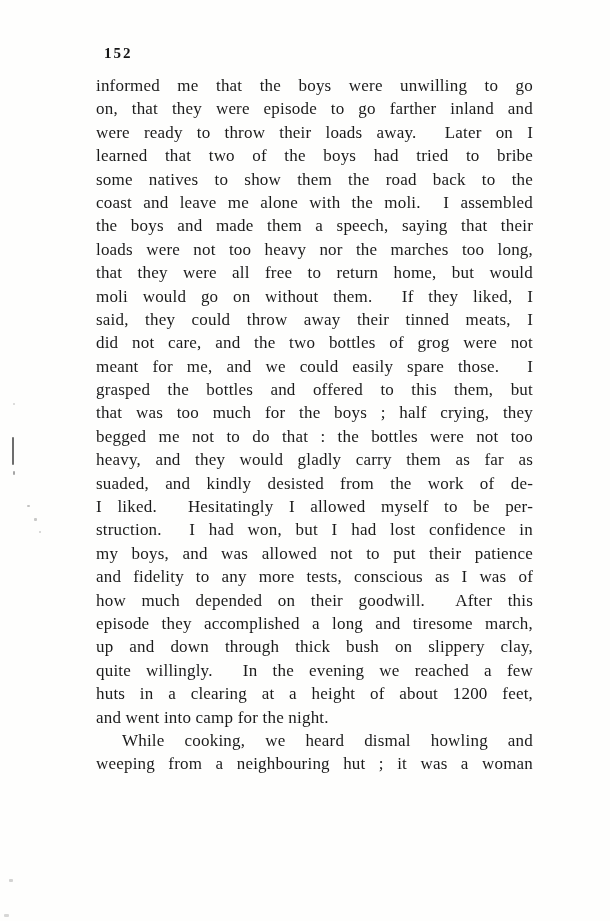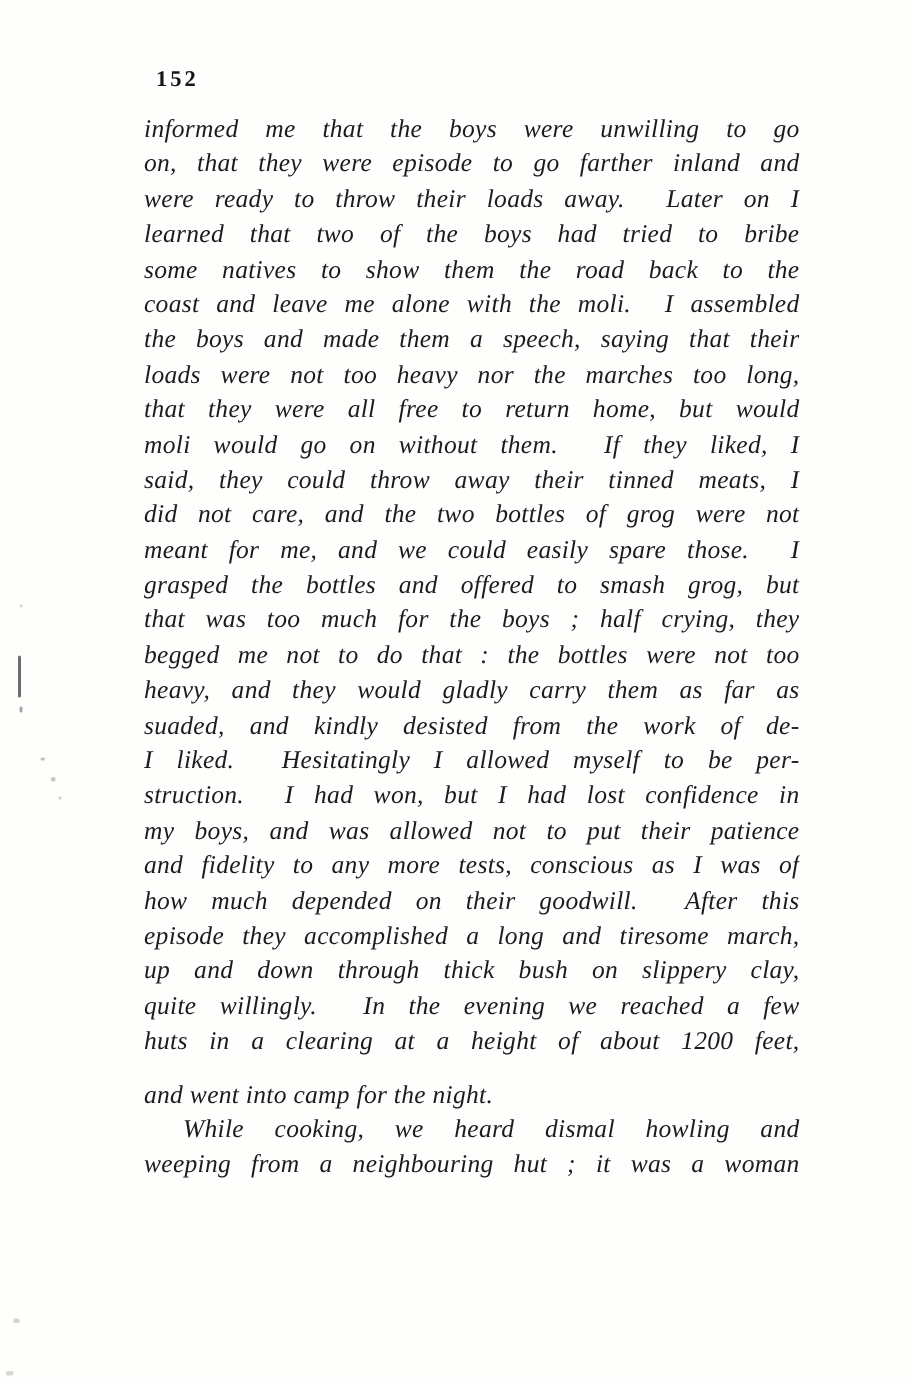--- a/index.html
+++ b/index.html
@@ -40,23 +40,22 @@
     font-size: 17px;
     line-height: 23.4px;
     letter-spacing: 0.2px;
     color: #1b1b1b;
   }
   .line {
     height: 23.4px;
     overflow: hidden;
     text-align: justify;
     text-align-last: justify;
-    font-style: italic;
   }
-  .line.no-just { text-align-last: left; margin-top: 12px; }
+  .line.no-just { text-align-last: left; }
   .line.indent { text-indent: 26px; }
   
   .mark {
     position: absolute;
     background: #3c3c3c;
     border-radius: 1px;
   }
   .m-line  { left: 12px;  top: 437px; width: 2px; height: 28px; opacity: .75; }
   .m-dot1  { left: 13px;  top: 471px; width: 2px; height: 4px;  opacity: .45; }
   .m-dot2  { left: 27px;  top: 505px; width: 3px; height: 2px;  opacity: .30; }
@@ -82,21 +81,21 @@
       <div class="line">learned that two of the boys had tried to bribe</div>
       <div class="line">some natives to show them the road back to the</div>
       <div class="line">coast and leave me alone with the moli.&nbsp; I assembled</div>
       <div class="line">the boys and made them a speech, saying that their</div>
       <div class="line">loads were not too heavy nor the marches too long,</div>
       <div class="line">that they were all free to return home, but would</div>
       <div class="line">moli would go on without them.&nbsp; If they liked, I</div>
       <div class="line">said, they could throw away their tinned meats, I</div>
       <div class="line">did not care, and the two bottles of grog were not</div>
       <div class="line">meant for me, and we could easily spare those.&nbsp; I</div>
-      <div class="line">grasped the bottles and offered to smash grog, but</div>
+      <div class="line">grasped the bottles and offered to this them, but</div>
       <div class="line">that was too much for the boys&nbsp;; half crying, they</div>
       <div class="line">begged me not to do that&nbsp;: the bottles were not too</div>
       <div class="line">heavy, and they would gladly carry them as far as</div>
       <div class="line">suaded, and kindly desisted from the work of de-</div>
       <div class="line">I liked.&nbsp; Hesitatingly I allowed myself to be per-</div>
       <div class="line">struction.&nbsp; I had won, but I had lost confidence in</div>
       <div class="line">my boys, and was allowed not to put their patience</div>
       <div class="line">and fidelity to any more tests, conscious as I was of</div>
       <div class="line">how much depended on their goodwill.&nbsp; After this</div>
       <div class="line">episode they accomplished a long and tiresome march,</div>

